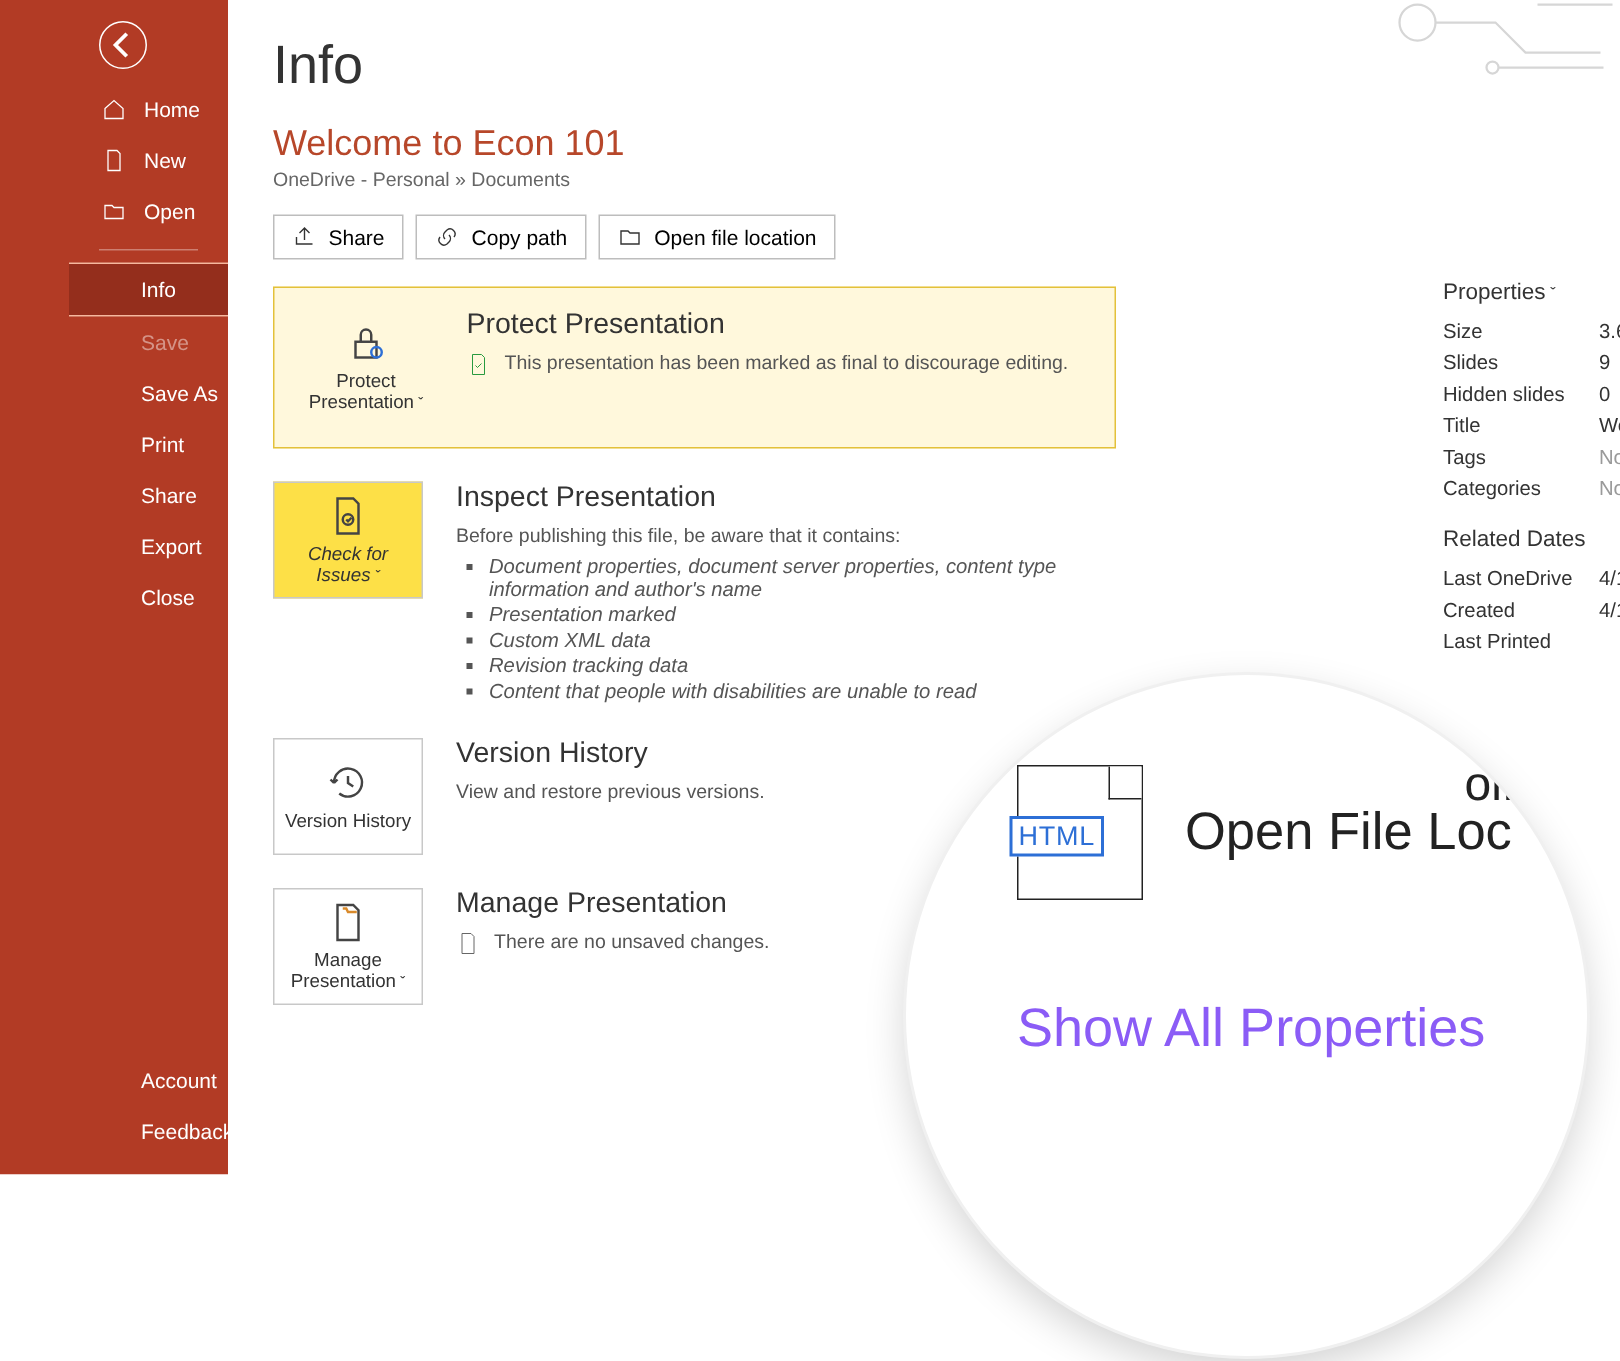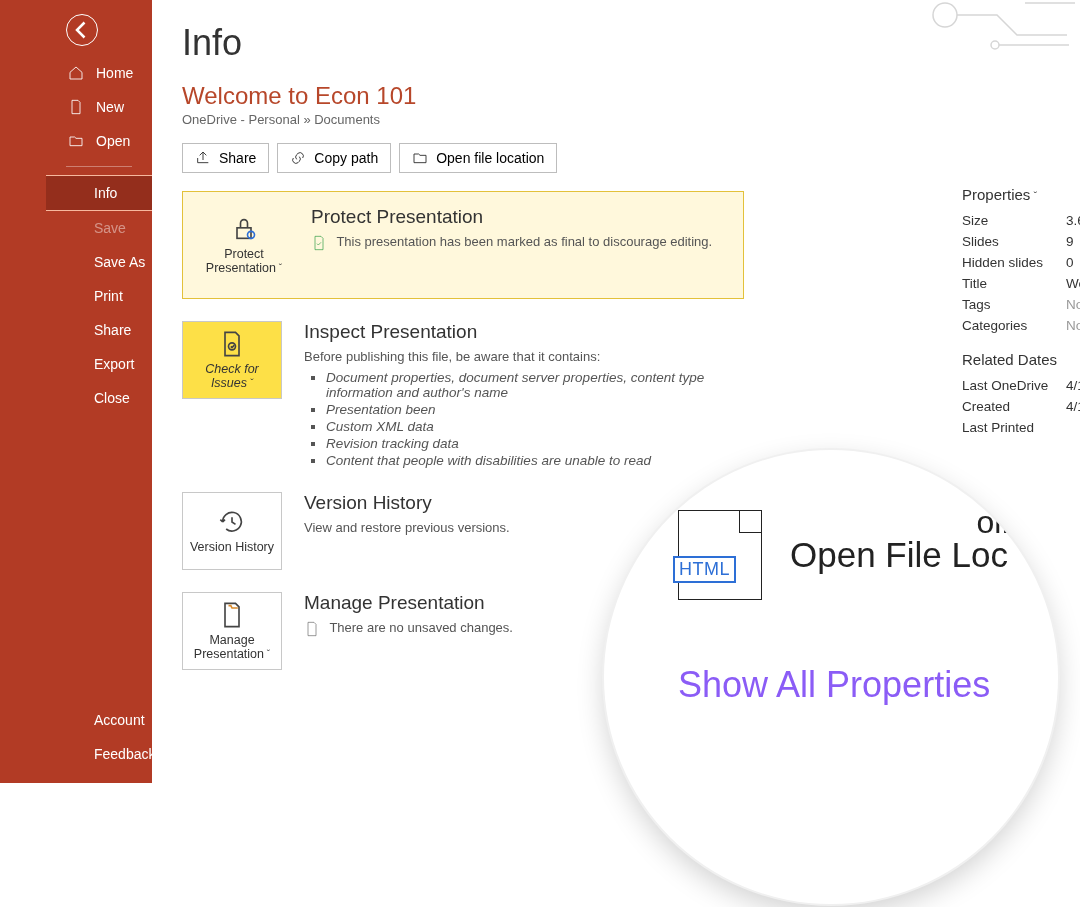--- a/index.html
+++ b/index.html
@@ -58,21 +58,21 @@
   
   .circuit { position:absolute; top:-5px; right:-5px; width:180px; height:70px; }
   .circuit svg { stroke:#d6d6d6; fill:none; stroke-width:1.5; }
 
   
   .magnifier { position:absolute; left:604px; top:450px; width:454px; height:454px; border-radius:50%; background:#fff; box-shadow:0 0 0 2px #f0f0f0, 0 10px 28px rgba(0,0,0,.18); overflow:hidden; }
   .mag-inner { position:relative; width:100%; height:100%; padding:60px 0 0 74px; }
   .mag-row { display:flex; align-items:center; gap:28px; }
   .mag-icon { border:1px solid #222; width:84px; height:90px; position:relative; }
   .mag-icon .fold { position:absolute; top:0; right:0; width:22px; height:22px; border-left:1px solid #222; border-bottom:1px solid #222; background:#fff; }
-  .mag-icon .html-tag { position:absolute; left:-6px; bottom:16px; border:2px solid #2d6fd6; color:#2d6fd6; font-size:18px; font-weight:500; padding:1px 4px; background:#fff; letter-spacing:.5px; }
+  .mag-icon .html-tag { position:absolute; left:-6px; bottom:28px; border:2px solid #2d6fd6; color:#2d6fd6; font-size:18px; font-weight:500; padding:1px 4px; background:#fff; letter-spacing:.5px; }
   .mag-text { font-size:35px; color:#222; font-weight:400; white-space:nowrap; }
   .mag-show { color:#8b5cf6; font-size:36px; font-weight:400; margin-top:64px; }
   .mag-olfe { position:absolute; top:54px; right:30px; font-size:32px; color:#222; }
 </style>
 </head>
 <body>
 
 <div class="app">
 
   <div class="sidebar">
@@ -194,21 +194,21 @@
             <circle cx="12" cy="14" r="3"></circle>
             <path d="M11 14l1 1 2-2"></path>
           </svg>
         <span class="caret-label">Check for Issues</span>
       </div>
       <div class="sec-body" style="max-width:430px;">
         <div class="sec-title">Inspect Presentation</div>
         <div class="sec-text">Before publishing this file, be aware that it contains:</div>
         <ul class="sec-list">
           <li>Document properties, document server properties, content type information and author's name</li>
-          <li>Presentation been</li>
+          <li>Presentation marked</li>
           <li>Custom XML data</li>
           <li>Revision tracking data</li>
           <li>Content that people with disabilities are unable to read</li>
         </ul>
       </div>
     </div>
 
     <div class="section">
       <div class="sq-btn">
         <svg viewBox="0 0 24 24">

